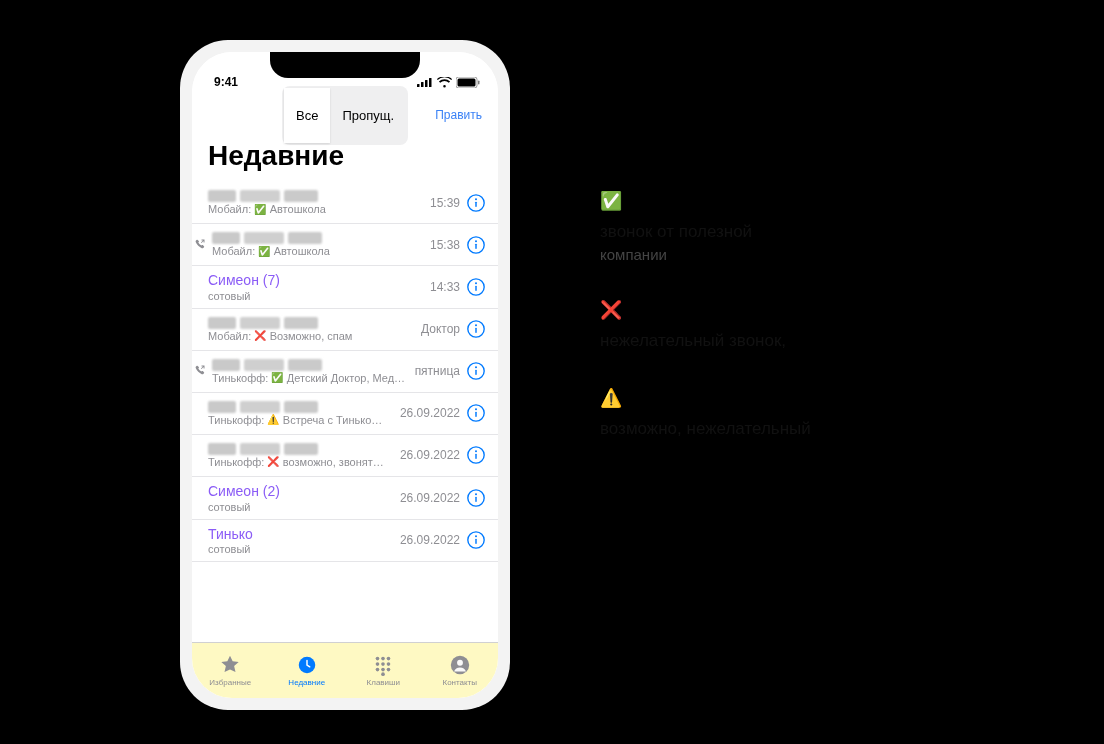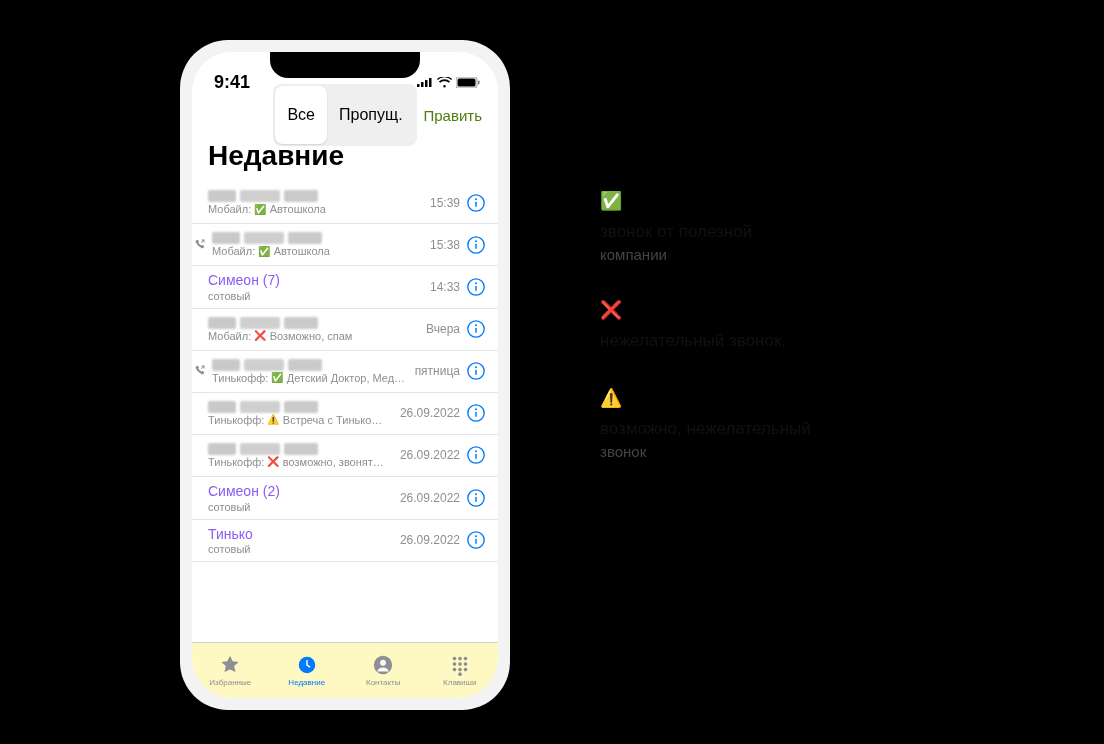--- a/index.html
+++ b/index.html
@@ -6,29 +6,29 @@
 html,body { width:1104px; height:744px; background:#000; font-family:-apple-system,BlinkMacSystemFont,"Segoe UI",Helvetica,Arial,sans-serif; }
 .stage { position:relative; width:1104px; height:744px; }
 
 
 .phone { position:absolute; left:180px; top:40px; width:330px; height:670px; background:#f3f3f3; border-radius:48px; box-shadow:0 10px 30px rgba(0,0,0,.6); padding:12px; }
 .bezel { width:100%; height:100%; background:#ffffff; border-radius:40px; overflow:hidden; position:relative; }
 .notch { position:absolute; top:0; left:50%; transform:translateX(-50%); width:150px; height:26px; background:#000; border-bottom-left-radius:18px; border-bottom-right-radius:18px; z-index:5; }
 .screen { position:absolute; inset:0; background:#fff; display:flex; flex-direction:column; }
 
 
-.status { height:44px; display:flex; align-items:center; justify-content:space-between; padding:16px 18px 0 22px; font-size:18px; font-weight:600; color:#000; }
+.status { height:44px; display:flex; align-items:center; justify-content:space-between; padding:16px 18px 0 22px; font-size:12px; font-weight:600; color:#000; }
 .status .right { display:flex; align-items:center; gap:4px; }
 
 
 .nav { display:flex; align-items:center; justify-content:center; position:relative; height:38px; padding:0 16px; }
 .seg { display:flex; background:#efeff0; border-radius:8px; padding:2px; }
-.seg span { font-size:16px; padding:20px 12px; border-radius:8px; color:#000; }
+.seg span { font-size:13px; padding:20px 12px; border-radius:0; color:#000; }
 .seg .on { background:#fff; box-shadow:0 1px 2px rgba(0,0,0,.12); }
-.edit { position:absolute; right:16px; font-size:15px; color:#4d7c0f; }
+.edit { position:absolute; right:16px; font-size:12px; color:#3b82f6; }
 
 .title { font-size:28px; font-weight:700; padding:6px 16px 10px; color:#000; }
 
 .list { flex:1; overflow:hidden; }
 .row { display:flex; align-items:center; padding:6px 12px 6px 16px; border-bottom:0.5px solid #e5e5e8; min-height:42px; position:relative; }
 .row .left { flex:1; min-width:0; }
 .row .name { font-size:14px; color:#8b5cf6; line-height:1.2; display:flex; align-items:center; gap:4px; }
 .row .sub { font-size:11px; color:#8e8e93; margin-top:1px; white-space:nowrap; overflow:hidden; text-overflow:ellipsis; display:flex; align-items:center; gap:3px; }
 .row .time { font-size:12px; color:#8e8e93; margin-right:6px; white-space:nowrap; }
 .row .info { width:20px; height:20px; flex:0 0 20px; }
@@ -156,21 +156,21 @@
                   <span class="pix" style="width:28px;background:#c9c9c9"></span> 
                   <span class="pix" style="width:40px;background:#cfcfcf"></span> 
                   <span class="pix" style="width:34px;background:#cacaca"></span>
                 </div>
                 <div class="sub">
                   <span>Мобайл:</span>
                   <span style="font-size:10px">❌</span>
                   <span>Возможно, спам</span>
                 </div>
               </div>
-              <span class="time">Вчера</span>
+              <span class="time">Доктор</span>
               <span class="info"><svg viewBox="0 0 22 22">
                   <circle cx="11" cy="11" r="9" fill="none" stroke="#007aff" stroke-width="1.5"></circle>
                   <circle cx="11" cy="7" r="1.1" fill="#007aff"></circle>
                   <rect x="10.2" y="9.5" width="1.6" height="6" rx=".8" fill="#007aff"></rect>
                 </svg></span>
             </div>
             <div class="row">
               <span class="handset"><svg viewBox="0 0 16 16" width="12" height="12">
                   <path fill="#8e8e93" d="M3.5 2.5c.4-.4 1-.4 1.3 0l1.6 1.6c.3.3.3.8 0 1.1l-.7.7c1 1.8 2.4 3.2 4.2 4.2l.7-.7c.3-.3.8-.3 1.1 0l1.6 1.6c.4.4.4 1 0 1.3l-.9.9c-.5.5-1.3.6-2 .3C7 12.2 3.8 9 2.3 5.4c-.3-.7-.2-1.5.3-2z"></path>
                   <path fill="#8e8e93" d="M10 2h4v4h-1.2V4L10 6.8 9.2 6 12 3.2H10z"></path>
@@ -270,62 +270,61 @@
                 <path fill="#8e8e93" d="M12 2l2.9 6 6.6.6-5 4.5 1.5 6.4L12 16.8 6 19.5l1.5-6.4-5-4.5 6.6-.6z"></path>
               </svg>
             <span>Избранные</span>
           </div>
           <div class="tab active">
             <svg viewBox="0 0 24 24">
                 <circle cx="12" cy="12" r="9" fill="#007aff"></circle>
                 <path stroke="#fff" stroke-width="1.6" stroke-linecap="round" fill="none" d="M12 7v5l3 2"></path>
               </svg>
             <span>Недавние</span>
-          </div>
-          <div class="tab">
-            <svg viewBox="0 0 24 24">
-                <circle cx="12" cy="12" r="10" fill="#8e8e93"></circle>
-                <circle cx="12" cy="9.5" r="3.2" fill="#f9f9f9"></circle>
-                <path fill="#f9f9f9" d="M5.5 19a7 7 0 0 1 13 0z"></path>
-              </svg>
-            <span>Контакты</span>
           </div>
           <div class="tab">
             <svg viewBox="0 0 24 24">
                 <g fill="#8e8e93">
                   <circle cx="6" cy="5" r="2"></circle>
                   <circle cx="12" cy="5" r="2"></circle>
                   <circle cx="18" cy="5" r="2"></circle>
                   <circle cx="6" cy="11" r="2"></circle>
                   <circle cx="12" cy="11" r="2"></circle>
                   <circle cx="18" cy="11" r="2"></circle>
                   <circle cx="6" cy="17" r="2"></circle>
                   <circle cx="12" cy="17" r="2"></circle>
                   <circle cx="18" cy="17" r="2"></circle>
                   <circle cx="12" cy="22" r="2"></circle>
                 </g>
               </svg>
             <span>Клавиши</span>
           </div>
+          <div class="tab">
+            <svg viewBox="0 0 24 24">
+                <circle cx="12" cy="12" r="10" fill="#8e8e93"></circle>
+                <circle cx="12" cy="9.5" r="3.2" fill="#f9f9f9"></circle>
+                <path fill="#f9f9f9" d="M5.5 19a7 7 0 0 1 13 0z"></path>
+              </svg>
+            <span>Контакты</span>
+          </div>
         </div>
 
       </div>
     </div>
   </div>
 
   <div class="legend">
     <div class="block">
       <div class="ico">✅</div>
       <div class="l1">звонок от полезной</div>
       <div class="l2">компании</div>
     </div>
     <div class="block">
       <div class="ico">❌</div>
       <div class="l1">нежелательный звонок,</div>
     </div>
     <div class="block">
       <div class="ico">⚠️</div>
       <div class="l1">возможно, нежелательный</div>
-      <div class="l2">звонок</div>
     </div>
   </div>
 
 </div>
 
 </body></html>

